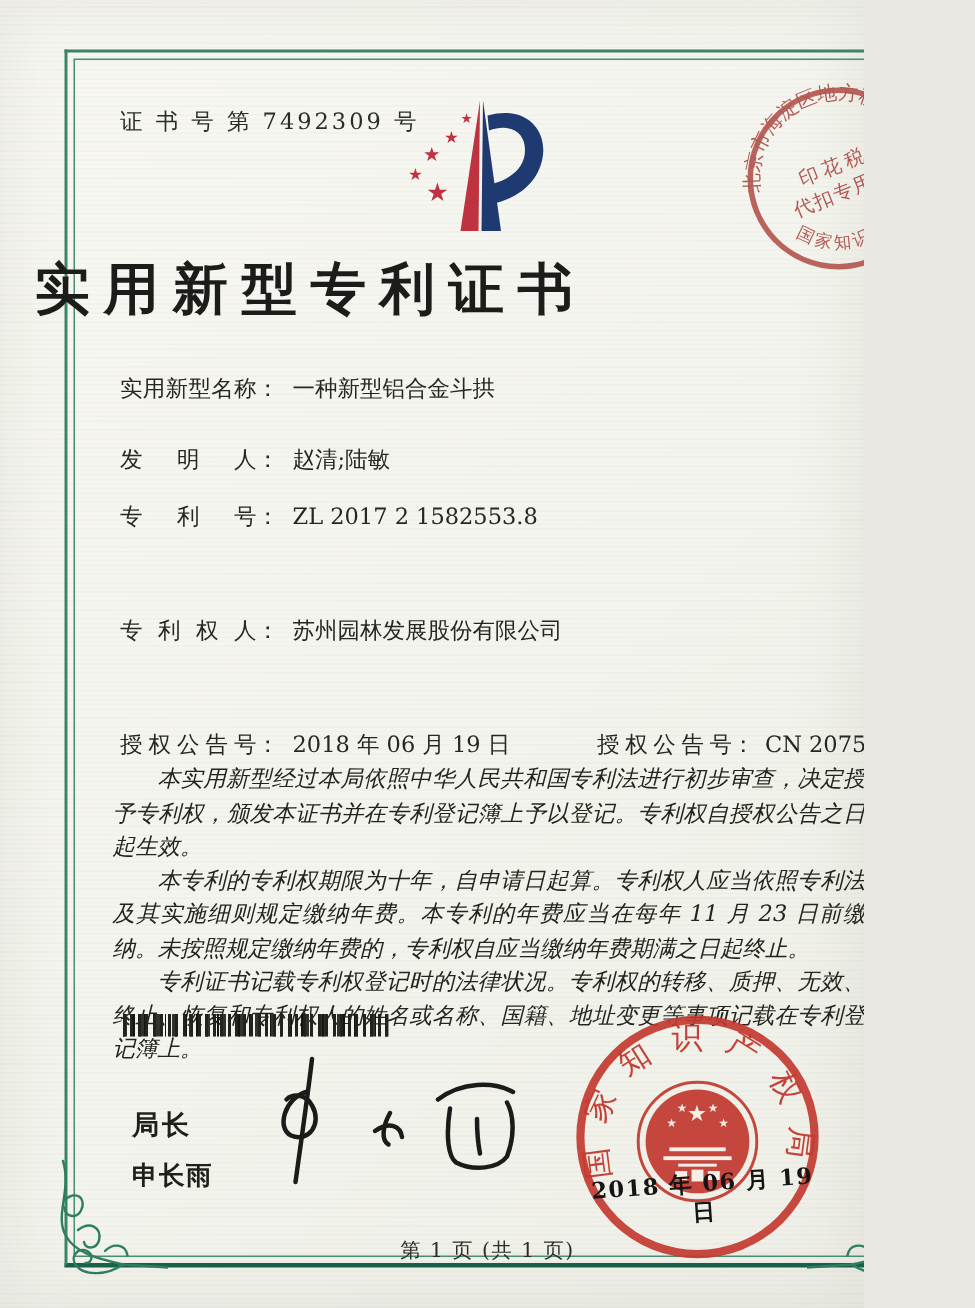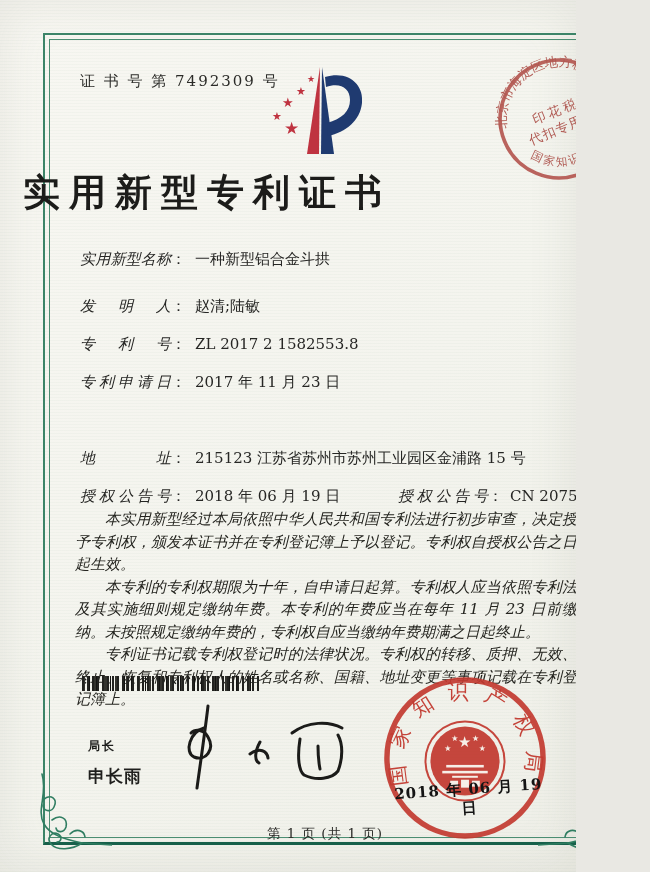--- a/index.html
+++ b/index.html
@@ -32,21 +32,21 @@
   .title {
     position:absolute; left:0; top:168px; width:650px; text-align:left;
     font-size:37px; font-weight:700; color:#1c1c1a; letter-spacing:9px;
     font-family:"DejaVu Serif", serif;
     margin-left:23px;
   }
 
   .field-row { position:absolute; left:80px; width:495px; font-size:15px; color:#262624; white-space:nowrap; }
   .field-row .lbl {
     display:inline-block; width:91px; text-align:justify; text-align-last:justify;
-    vertical-align:bottom; font-weight:500;font-style:italic;
+    vertical-align:bottom; font-weight:500;
   }
   .field-row .colon { margin-right:9px; }
   .pair2 { position:absolute; left:292px; top:0; white-space:nowrap;margin-left:26px; }
   .pair2 .lbl { display:inline-block; width:90px; text-align:justify; text-align-last:justify; font-weight:500; }
   .pair2 .colon { margin-right:7px; }
 
   .body-text {
     position:absolute; left:75px; top:508px; width:502px;
     font-size:15px; line-height:22.5px; color:#24241f; text-align:justify;font-style:italic;
   }
@@ -54,21 +54,21 @@
 
   .barcode {
     position:absolute; left:82px; top:676px; width:177px; height:15px;
     background:
       repeating-linear-gradient(90deg, #22221f 0 2px, rgba(0,0,0,0) 2px 5px),
       repeating-linear-gradient(90deg, #141412 0 1px, rgba(0,0,0,0) 1px 7px),
       repeating-linear-gradient(90deg, #33332e 0 3px, rgba(0,0,0,0) 3px 11px);
   }
 
   .director { position:absolute; left:88px; top:738px; font-family:"DejaVu Sans", sans-serif; color:#1f1f1d; }
-  .director .role { font-size:12px; font-weight:700; letter-spacing:2px; }
+  .director .role { font-size:18px; font-weight:700; letter-spacing:2px; }
   .director .name { font-size:17px; font-weight:700; letter-spacing:1px; margin-top:10px; }
 
   .signature { position:absolute; left:168px; top:700px; width:210px; height:95px; }
 
   .seal { position:absolute; left:381px; top:674px; width:168px; height:168px; }
   .seal-date {
     position:absolute; left:389px; top:780px; width:160px; text-align:center;
     font-size:15px; font-weight:700; color:#141414; letter-spacing:1px;
     transform:rotate(-4deg); font-family:"DejaVu Serif", serif;
   }
@@ -140,25 +140,22 @@
 
   <div class="field-row" style="top:250px">
     <span class="lbl">实用新型名称</span><span class="colon">：</span><span class="val">一种新型铝合金斗拱</span>
   </div>
   <div class="field-row" style="top:297px">
     <span class="lbl">发明人</span><span class="colon">：</span><span class="val">赵清;陆敏</span>
   </div>
   <div class="field-row" style="top:335px">
     <span class="lbl">专利号</span><span class="colon">：</span><span class="val">ZL 2017 2 1582553.8</span>
   </div>
-  <div class="field-row" style="top:373px">
-    <span class="lbl">专利申请日</span><span class="colon">：</span><span class="val">2017 年 11 月 23 日</span>
-  </div>
-  <div class="field-row" style="top:449px">
-    <span class="lbl">地址</span><span class="colon">：</span><span class="val">215123 江苏省苏州市苏州工业园区金浦路 15 号</span>
+  <div class="field-row" style="top:411px">
+    <span class="lbl">专利权人</span><span class="colon">：</span><span class="val">苏州园林发展股份有限公司</span>
   </div>
   <div class="field-row" style="top:487px">
     <span class="lbl">授权公告号</span><span class="colon">：</span><span class="val">2018 年 06 月 19 日</span>
     <span class="pair2">
       <span class="lbl">授权公告号</span><span class="colon">：</span><span class="val">CN 207513203 U</span>
     </span>
   </div>
 
   <div class="body-text">
     <p>本实用新型经过本局依照中华人民共和国专利法进行初步审查，决定授予专利权，颁发本证书并在专利登记簿上予以登记。专利权自授权公告之日起生效。</p>

